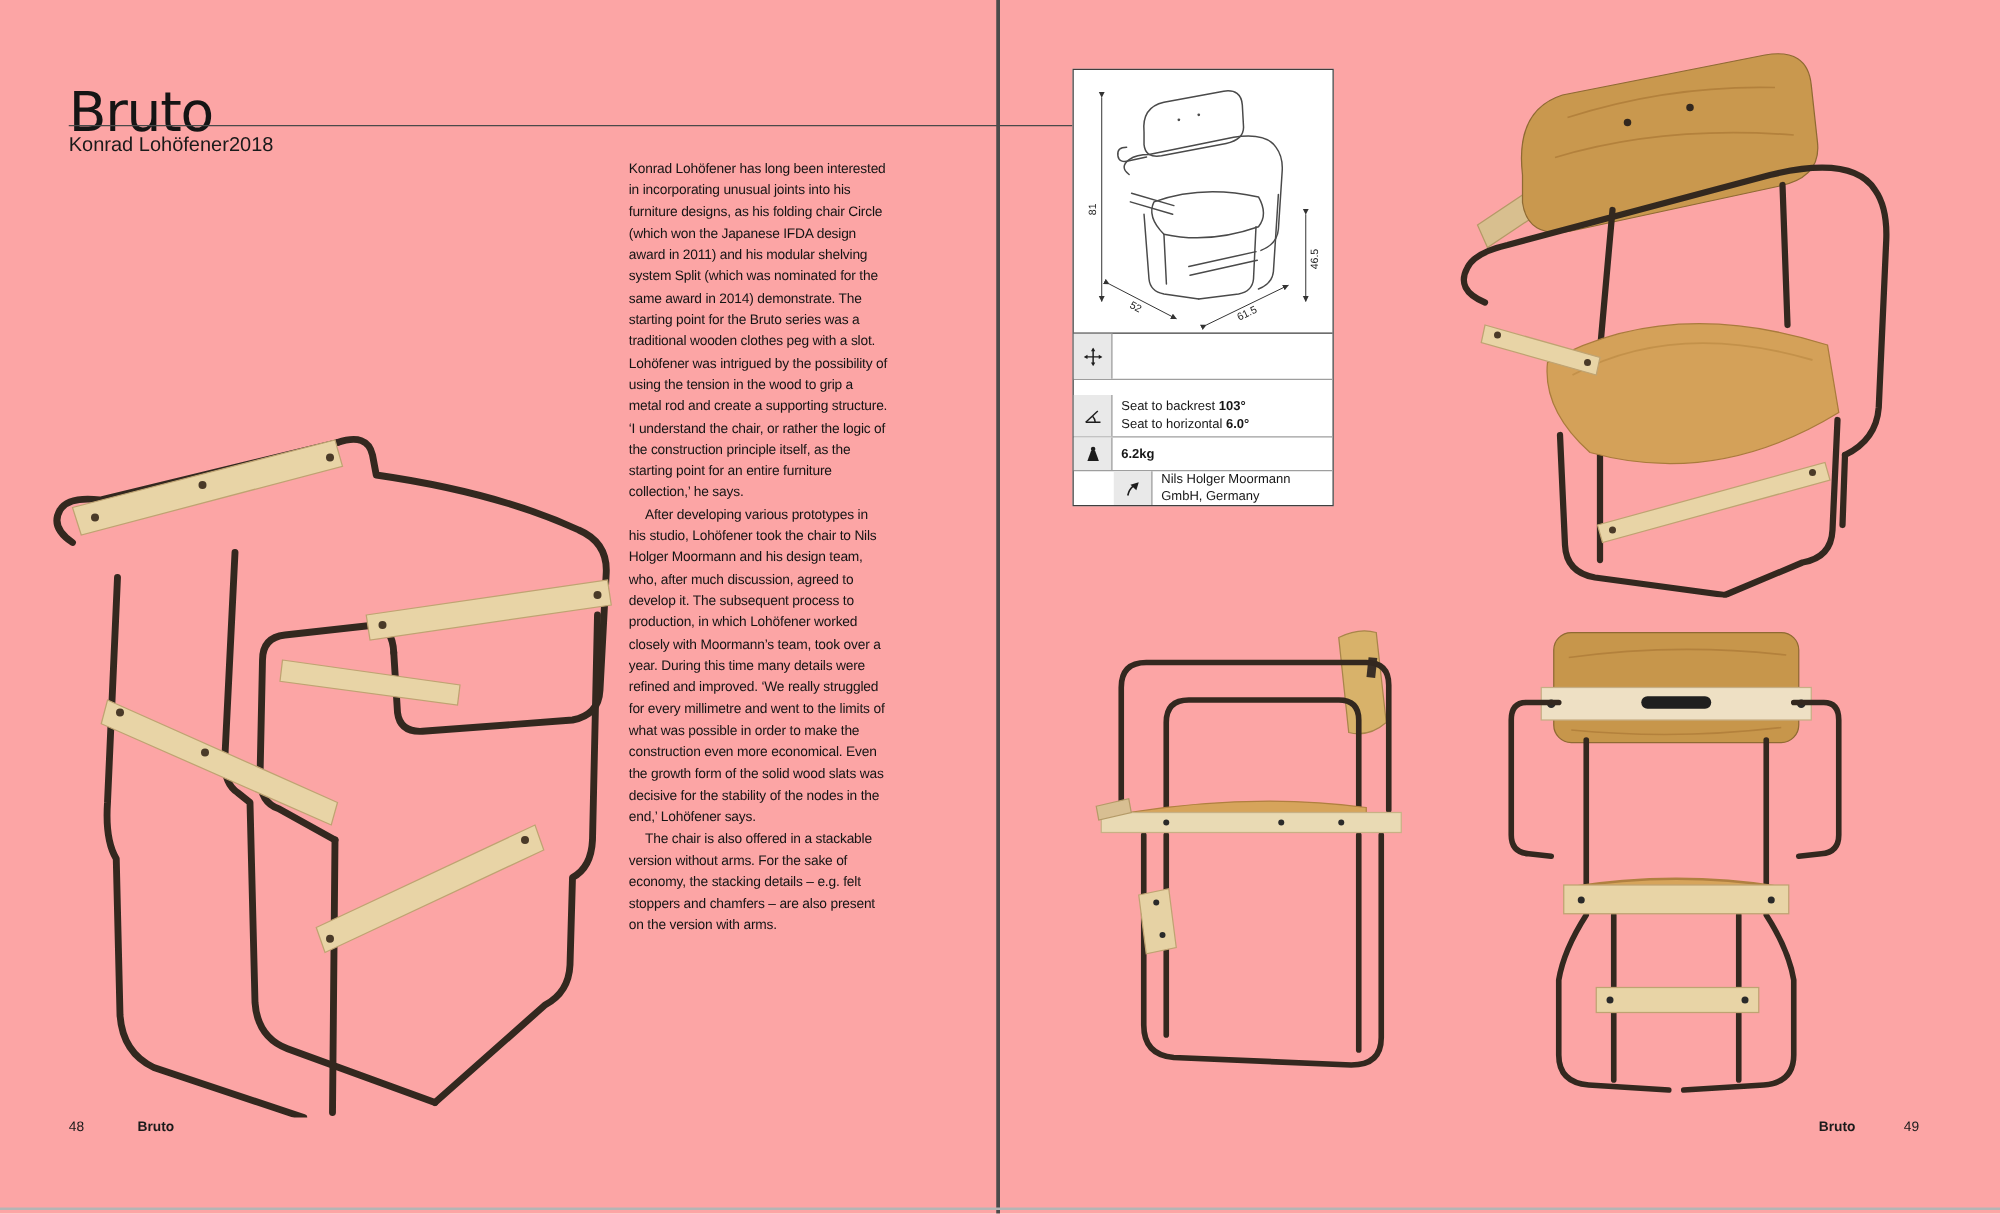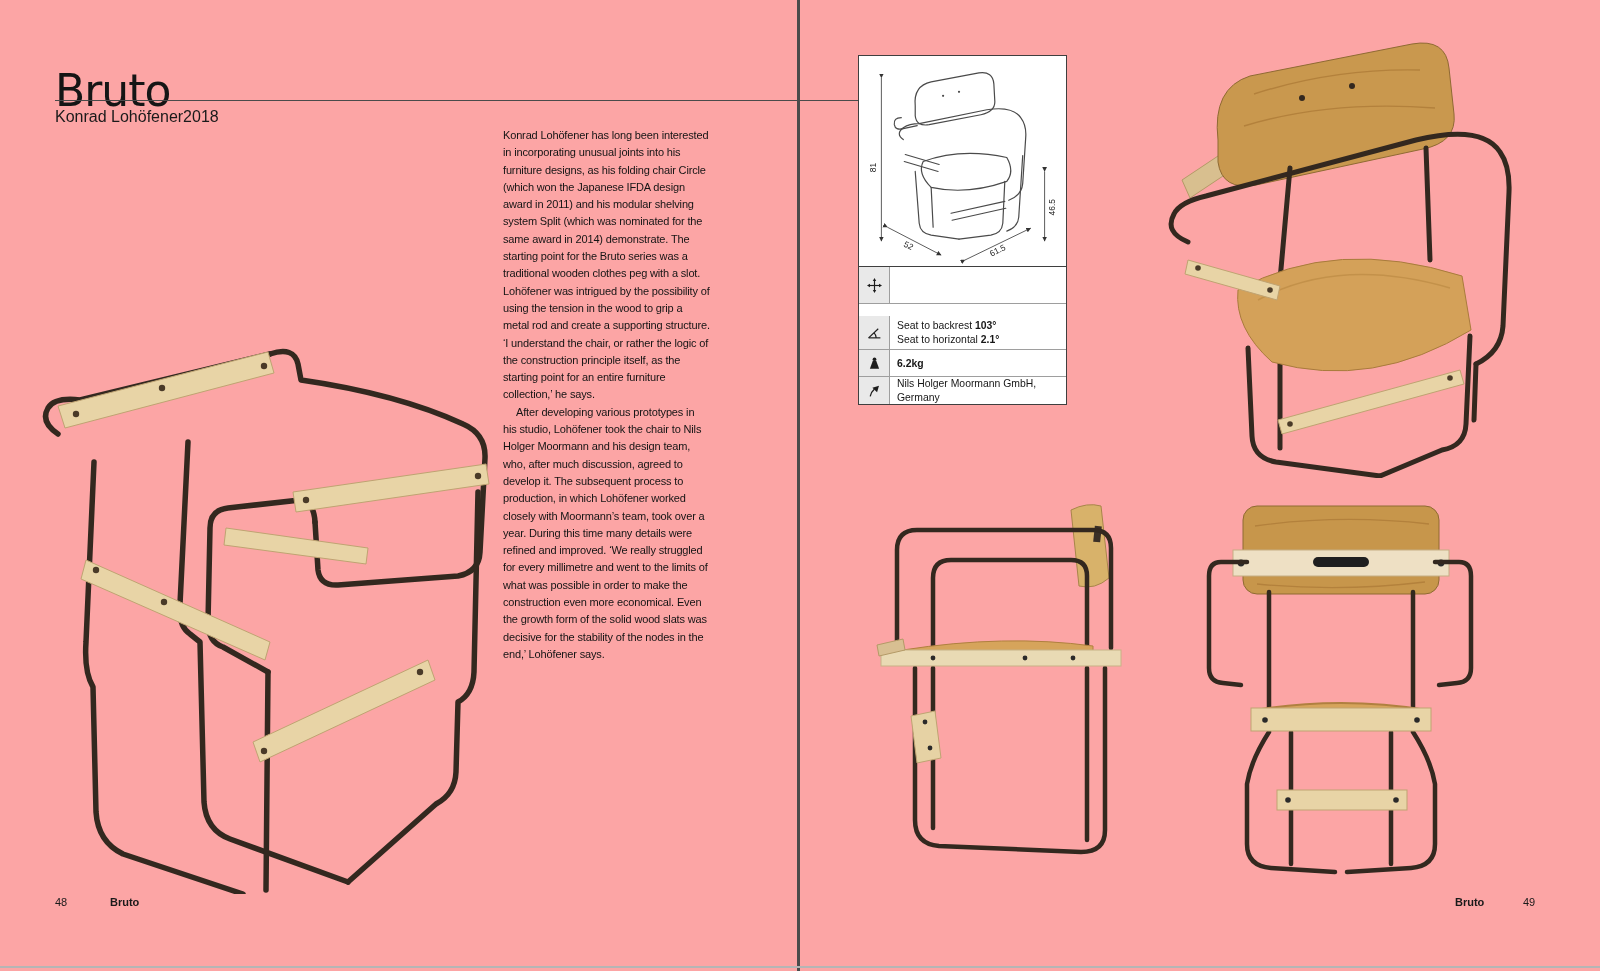--- a/index.html
+++ b/index.html
@@ -22,38 +22,39 @@
   
   .techpanel{left:858px;top:55px;width:209px;border:1px solid #3f3f3f;box-sizing:border-box;background:#fff;}
   .techdraw{width:207px;height:211px;border-bottom:1px solid #3f3f3f;box-sizing:border-box;display:block;}
   .specrow{display:flex;border-bottom:1px solid #9e9e9e;}
   .specrow:last-child{border-bottom:none;}
   .speciconcell{width:30px;flex:0 0 30px;background:#e9e9e9;border-right:1px solid #9e9e9e;
                 display:flex;align-items:center;justify-content:center;}
   .spectext{padding:4px 5px 3px 7px;font-size:10.4px;line-height:1.33;color:#161616;display:flex;
             flex-direction:column;justify-content:center;}
   .spectext b{font-weight:700;}
-  .r1{height:36px;} .r2{height:33px;margin-top:12px;} .r3{height:26px;} .r4{height:27px;}
+  .r1{height:36px;} .r2{height:33px;margin-top:12px;} .r3{height:26px;} .r4{height:27px;padding-left:32px;}
   svg text{font-family:"Liberation Sans",sans-serif;}
 </style>
 </head>
 <body>
 
 <div class="spread">
 
   <h1 class="abs title">Bruto</h1>
   <div class="abs title-rule"></div>
   <div class="abs byline">
     <span>Konrad Lohöfener</span>
     <span>2018</span>
   </div>
 
   <div class="abs bodycol">
     <p>Konrad Lohöfener has long been interested in incorporating unusual joints into his furniture designs, as his folding chair Circle (which won the Japanese IFDA design award in 2011) and his modular shelving system Split (which was nominated for the same award in 2014) demonstrate. The starting point for the Bruto series was a traditional wooden clothes peg with a slot. Lohöfener was intrigued by the possibility of using the tension in the wood to grip a metal rod and create a supporting structure. ‘I understand the chair, or rather the logic of the construction principle itself, as the starting point for an entire furniture collection,’ he says.</p>
     <p class="indent">After developing various prototypes in his studio, Lohöfener took the chair to Nils Holger Moormann and his design team, who, after much discussion, agreed to develop it. The subsequent process to production, in which Lohöfener worked closely with Moormann’s team, took over a year. During this time many details were refined and improved. ‘We really struggled for every millimetre and went to the limits of what was possible in order to make the construction even more economical. Even the growth form of the solid wood slats was decisive for the stability of the nodes in the end,’ Lohöfener says.</p>
+    <p class="indent">The chair is also offered in a stackable version without arms. For the sake of economy, the stacking details – e.g. felt stoppers and chamfers – are also present on the version with arms.</p>
   </div>
 
   <svg class="abs" style="left:38px;top:342px;" width="460" height="552" viewBox="0 0 460 552">
     <g stroke="#33281f" stroke-width="5.5" fill="none" stroke-linecap="round" stroke-linejoin="round">
       <path d="M 20 92 Q 2 80 10 66 Q 17 55 42 58 L 232 12"></path>
       <path d="M 232 12 Q 256 4 260 22 L 263 38 Q 360 52 425 82 Q 448 92 447 116 L 442 210 Q 441 230 420 234 L 300 243 Q 282 244 280 228 L 277 180"></path>
       <path d="M 56 120 L 48 300 Q 46 330 55 345 L 58 470 Q 60 500 85 512 L 205 552"></path>
       <path d="M 150 100 L 142 262 Q 140 284 152 292 L 162 300 L 166 460 Q 168 488 192 497 L 310 540"></path>
       <path d="M 440 150 L 436 330 Q 435 352 420 360 L 418 430 Q 417 452 398 462 L 310 540"></path>
       <path d="M 230 330 L 228 548"></path>
@@ -141,21 +142,21 @@
         <svg width="15" height="15" viewBox="0 0 14 14">
           <g stroke="#1d1d1d" stroke-width="1.1" fill="none">
             <line x1="1.5" y1="12" x2="12.5" y2="12"></line>
             <line x1="1.5" y1="12" x2="10.5" y2="3.5"></line>
             <path d="M 8.6 12 A 7 7 0 0 0 6.6 7.4"></path>
           </g>
         </svg>
       </div>
       <div class="spectext">
         <span>Seat to backrest <b>103°</b></span>
-        <span>Seat to horizontal <b>2.1°</b></span>
+        <span>Seat to horizontal <b>6.0°</b></span>
       </div>
     </div>
 
     <div class="specrow r3">
       <div class="speciconcell">
         <svg width="15" height="15" viewBox="0 0 14 14">
           <g fill="#1d1d1d">
             <circle cx="7" cy="3" r="1.7"></circle>
             <path d="M 5.5 4.2 L 2.7 12 L 11.3 12 L 8.5 4.2 Z"></path>
           </g>

